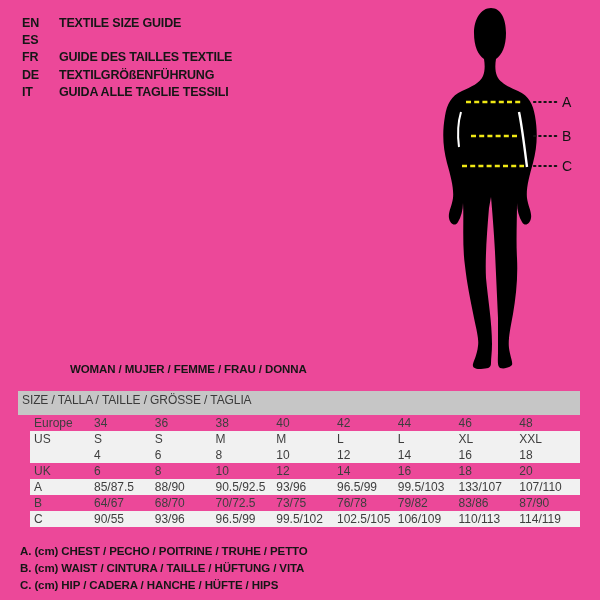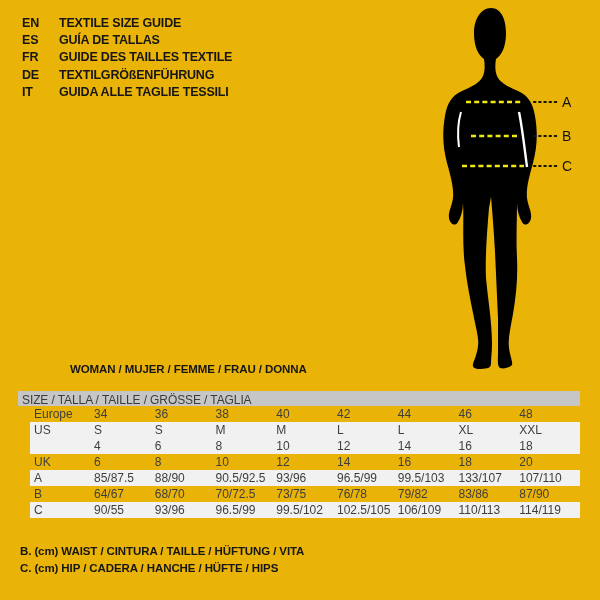--- a/index.html
+++ b/index.html
@@ -1,37 +1,37 @@
 <!DOCTYPE html>
 <html><head>
 <meta charset="utf-8">
 <style>
   html,body{margin:0;padding:0;background:#fff;}
-  .canvas{position:relative;width:600px;height:600px;background:#eab308;overflow:hidden;
+  .canvas{position:relative;width:600px;height:600px;background:#ec4899;overflow:hidden;
           font-family:"Liberation Sans","DejaVu Sans",sans-serif;}
 
   
   .lang-block{position:absolute;left:22px;top:15px;}
   .lang-row{display:flex;font-size:12.5px;font-weight:bold;color:#161616;
             line-height:17.2px;letter-spacing:-0.2px;}
   .lang-code{width:37px;flex:0 0 37px;}
   .lang-label{white-space:nowrap;}
 
   
   .figure-svg{position:absolute;left:430px;top:0px;}
   .measure-label{position:absolute;left:562px;width:20px;text-align:left;
                  font-size:14px;color:#141414;line-height:14px;}
 
   
   .section-title{position:absolute;left:22px;top:363px;font-size:11.5px;font-weight:bold;
                  color:#161616;letter-spacing:-0.1px;margin-left:48px;}
 
   
   .size-table{position:absolute;left:18px;top:391px;width:562px;}
-  .table-header{height:15px;line-height:19px;background:#c6c6c6;color:#3b3b3b;
+  .table-header{height:24px;line-height:19px;background:#c6c6c6;color:#3b3b3b;
                 font-size:12px;padding-left:4px;letter-spacing:-0.1px;}
   .t-row{display:flex;height:16px;line-height:16px;font-size:12px;color:#3e3e3e;margin-left:12px;}
   .t-row.shaded{background:#f1f1f1;}
   .t-label{flex:0 0 64px;padding-left:4px;box-sizing:border-box;text-align:left;}
   .t-cell{flex:1 1 0;text-align:left;white-space:nowrap;}
 
   
   .legend{position:absolute;left:20px;top:543px;}
   .legend-line{font-size:11.5px;font-weight:bold;color:#161616;line-height:17px;
                letter-spacing:-0.1px;white-space:nowrap;}
@@ -41,21 +41,20 @@
 
 <div class="canvas">
 
   <div class="lang-block">
     <div class="lang-row">
       <span class="lang-code">EN</span>
       <span class="lang-label">TEXTILE SIZE GUIDE</span>
     </div>
     <div class="lang-row">
       <span class="lang-code">ES</span>
-      <span class="lang-label">GUÍA DE TALLAS</span>
     </div>
     <div class="lang-row">
       <span class="lang-code">FR</span>
       <span class="lang-label">GUIDE DES TAILLES TEXTILE</span>
     </div>
     <div class="lang-row">
       <span class="lang-code">DE</span>
       <span class="lang-label">TEXTILGRÖßENFÜHRUNG</span>
     </div>
     <div class="lang-row">
@@ -199,17 +198,18 @@
           <span class="t-cell">99.5/102</span>
           <span class="t-cell">102.5/105</span>
           <span class="t-cell">106/109</span>
           <span class="t-cell">110/113</span>
           <span class="t-cell">114/119</span>
         </div>
       </div>
   </div>
 
   <div class="legend">
+    <div class="legend-line">A. (cm) CHEST / PECHO / POITRINE / TRUHE / PETTO</div>
     <div class="legend-line">B. (cm) WAIST / CINTURA / TAILLE / HÜFTUNG / VITA</div>
     <div class="legend-line">C. (cm) HIP / CADERA / HANCHE / HÜFTE / HIPS</div>
   </div>
 
 </div>
 
 </body></html>

